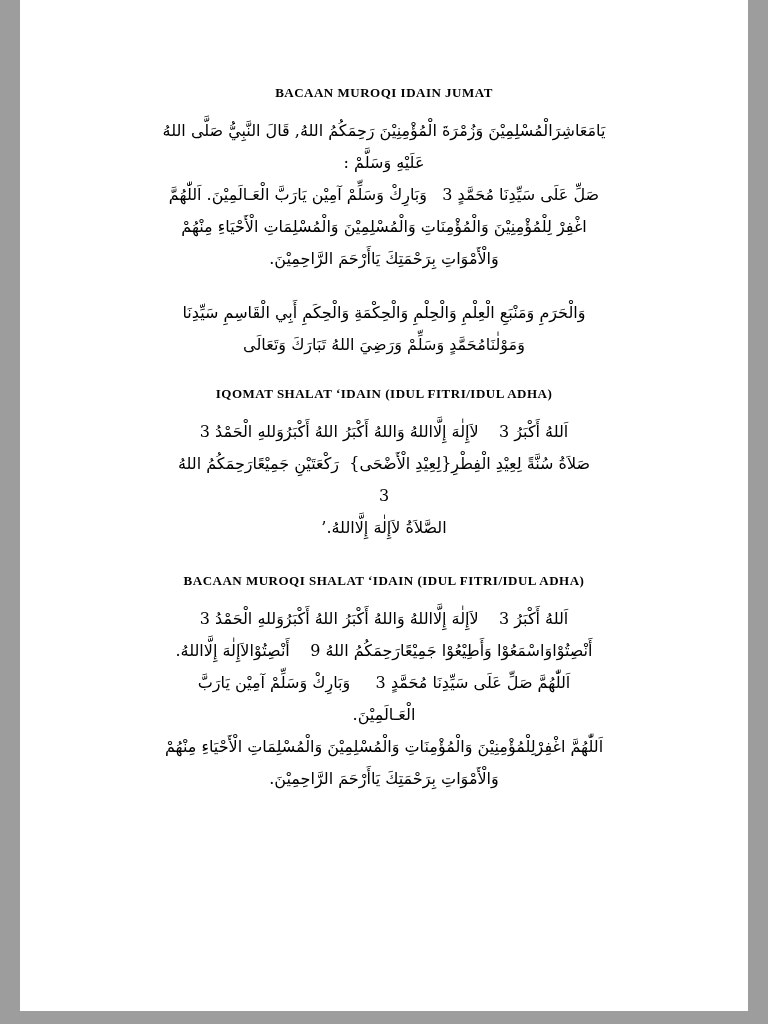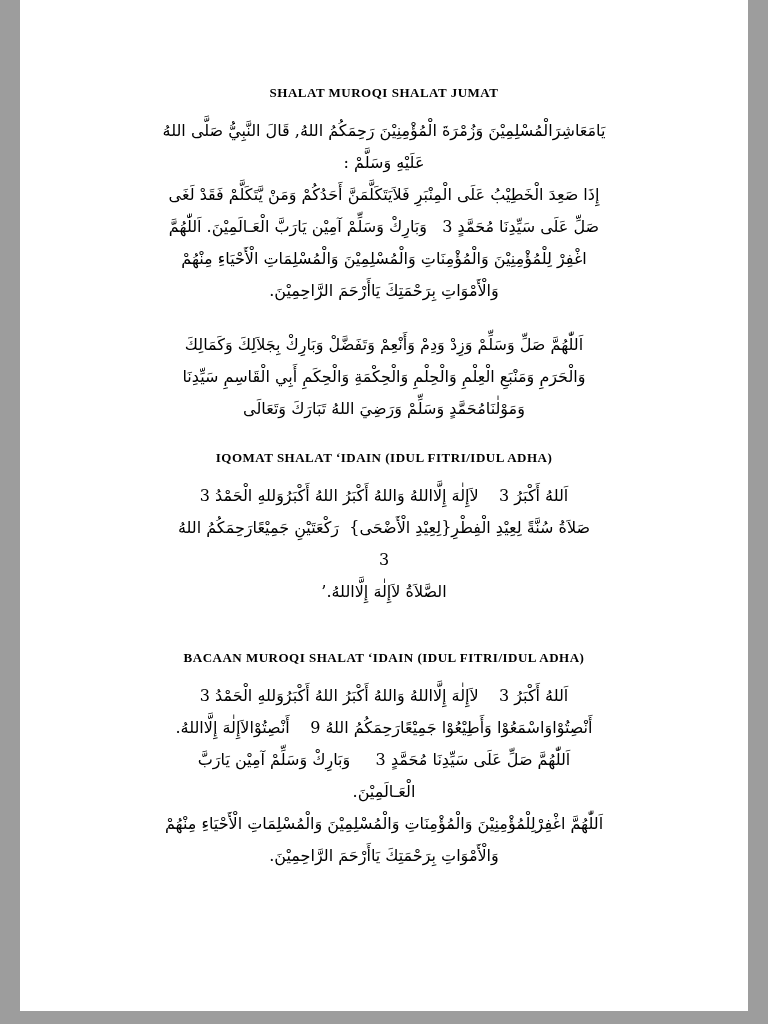--- a/index.html
+++ b/index.html
@@ -30,21 +30,21 @@
     position: absolute;
     background: #9d9d9d;
   }
   .gutter-left   { left: 0; top: 0; bottom: 0; width: 20px; }
   .gutter-right  { right: 0; top: 0; bottom: 0; width: 20px; }
   .gutter-bottom { left: 0; right: 0; bottom: 0; height: 13px; }
 
   .section { margin: 0; }
   .s2 { margin-top: 22px; }
   .s3 { margin-top: 24px; }
-  .s4 { margin-top: 41px; }
+  .s4 { margin-top: 28px; }
 
   .heading {
     font-family: "Liberation Serif", serif;
     font-size: 13px;
     line-height: 17px;
     font-weight: bold;
     letter-spacing: 0.5px;
     text-align: center;
     color: #000000;
     margin: 0 0 14px 0;
@@ -61,31 +61,29 @@
   }
 </style>
 </head>
 <body>
 
 <div class="viewer">
 
   <div class="page">
 
     <section class="section s1">
-      <h2 class="heading">SHALAT MUROQI SHALAT JUMAT</h2>
+      <h2 class="heading">BACAAN MUROQI IDAIN JUMAT</h2>
       <p class="arabic-line" lang="ar" dir="rtl">يَامَعَاشِرَالْمُسْلِمِيْنَ وَزُمْرَةَ الْمُؤْمِنِيْنَ رَحِمَكُمُ اللهُ, قَالَ النَّبِيُّ صَلَّى اللهُ</p>
       <p class="arabic-line" lang="ar" dir="rtl">عَلَيْهِ وَسَلَّمْ :</p>
-      <p class="arabic-line" lang="ar" dir="rtl">إِذَا صَعِدَ الْخَطِيْبُ عَلَى الْمِنْبَرِ فَلاَيَتَكَلَّمَنَّ أَحَدُكُمْ وَمَنْ يَّتَكَلَّمْ فَقَدْ لَغَى</p>
       <p class="arabic-line" lang="ar" dir="rtl">صَلِّ عَلَى سَيِّدِنَا مُحَمَّدٍ 3   وَبَارِكْ وَسَلِّمْ آمِيْن يَارَبَّ الْعَـالَمِيْنَ. اَللّٰهُمَّ</p>
       <p class="arabic-line" lang="ar" dir="rtl">اغْفِرْ لِلْمُؤْمِنِيْنَ وَالْمُؤْمِنَاتِ وَالْمُسْلِمِيْنَ وَالْمُسْلِمَاتِ الْأَحْيَاءِ مِنْهُمْ</p>
       <p class="arabic-line" lang="ar" dir="rtl">وَالْأَمْوَاتِ بِرَحْمَتِكَ يَاأَرْحَمَ الرَّاحِمِيْنَ.</p>
     </section>
 
     <section class="section s2">
-      <p class="arabic-line" lang="ar" dir="rtl">اَللّٰهُمَّ صَلِّ وَسَلِّمْ وَزِدْ وَدِمْ وَأَنْعِمْ وَتَفَضَّلْ وَبَارِكْ بِجَلاَلِكَ وَكَمَالِكَ</p>
       <p class="arabic-line" lang="ar" dir="rtl">وَالْحَرَمِ وَمَنْبَعِ الْعِلْمِ وَالْحِلْمِ وَالْحِكْمَةِ وَالْحِكَمِ أَبِي الْقَاسِمِ سَيِّدِنَا</p>
       <p class="arabic-line" lang="ar" dir="rtl">وَمَوْلٰنَامُحَمَّدٍ وَسَلِّمْ وَرَضِيَ اللهُ تَبَارَكَ وَتَعَالَى</p>
     </section>
 
     <section class="section s3">
       <h2 class="heading">IQOMAT SHALAT ‘IDAIN (IDUL FITRI/IDUL ADHA)</h2>
       <p class="arabic-line" lang="ar" dir="rtl">اَللهُ أَكْبَرُ 3    لاَإِلٰهَ إِلَّااللهُ وَاللهُ أَكْبَرُ اللهُ أَكْبَرُوَللهِ الْحَمْدُ 3</p>
       <p class="arabic-line" lang="ar" dir="rtl">صَلاَةُ سُنَّةً لِعِيْدِ الْفِطْرِ{لِعِيْدِ الْأَضْحَى}  رَكْعَتَيْنِ جَمِيْعًارَحِمَكُمُ اللهُ</p>
       <p class="arabic-line" lang="ar" dir="rtl">3</p>
       <p class="arabic-line" lang="ar" dir="rtl">الصَّلاَةُ لاَإِلٰهَ إِلَّااللهُ.’</p>

